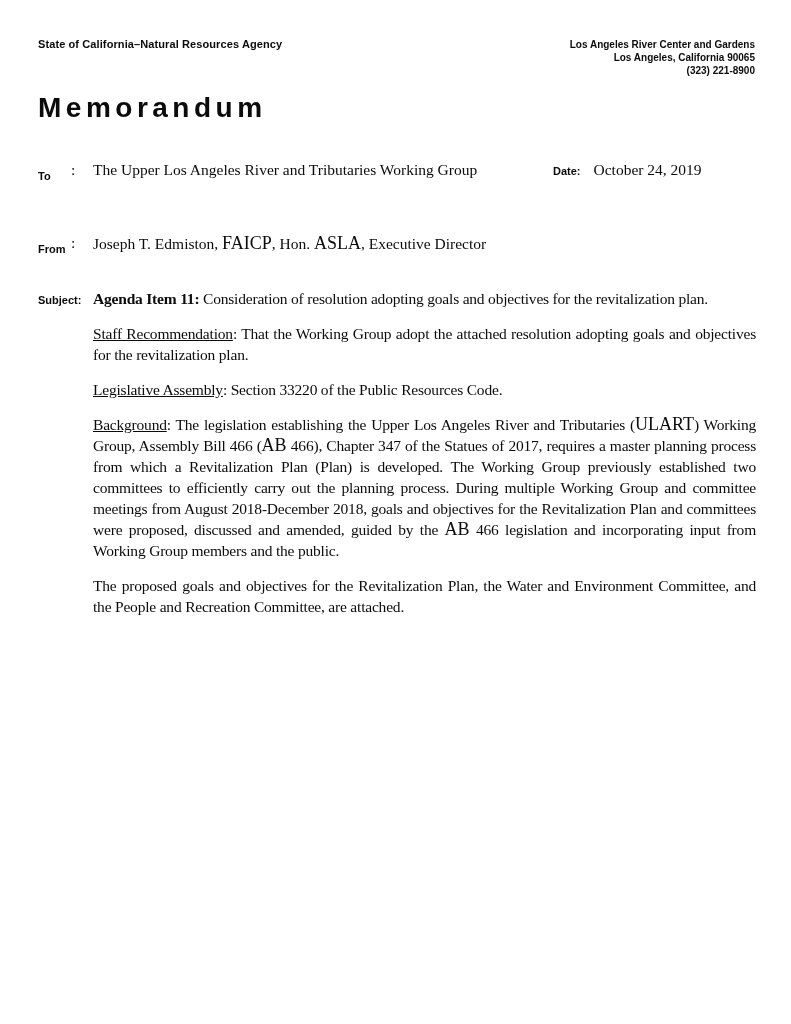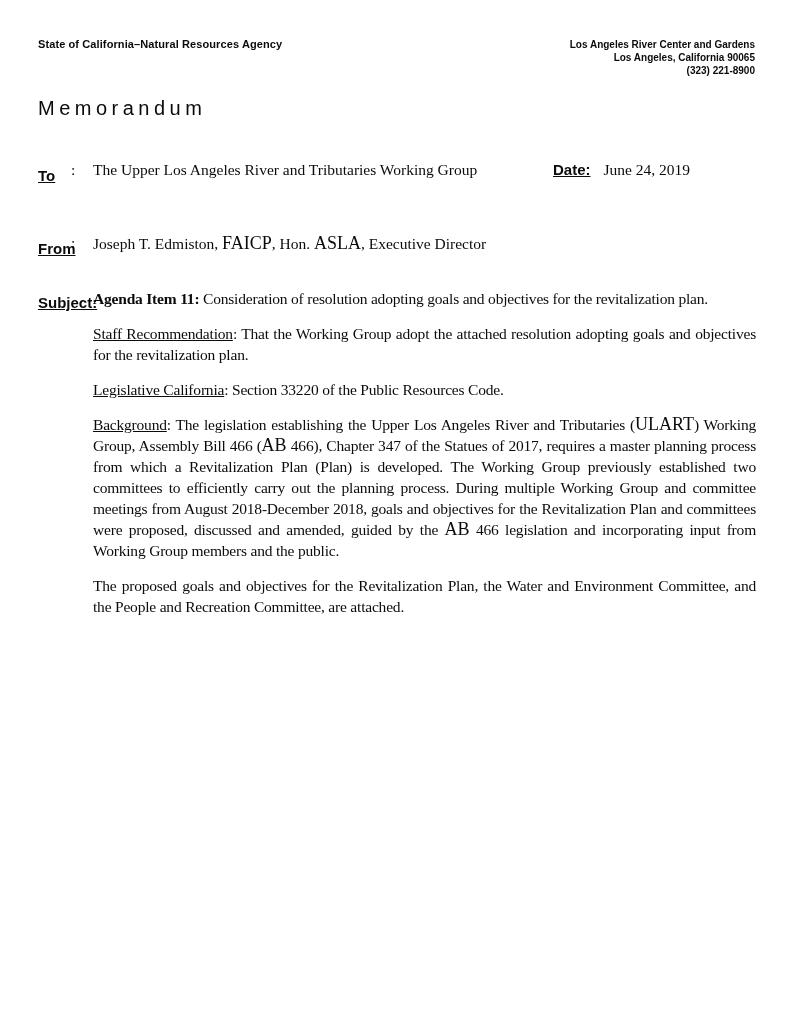--- a/index.html
+++ b/index.html
@@ -27,35 +27,35 @@
     position: absolute; top: 1px; right: 0;
     text-align: right;
     font-family: "Liberation Sans", sans-serif;
     font-weight: bold;
   }
   .cons-name { font-size: 11.5px; line-height: 13px; margin-bottom: 1px; }
   .addr { font-size: 10px; line-height: 13px; }
   
   .memo-title {
     font-family: "Liberation Sans", sans-serif;
-    font-weight: normal; font-size: 20px; line-height: 30px;
+    font-weight: bold; font-size: 28px; line-height: 30px;
     letter-spacing: 4.5px;
     margin-top: 42px;
   }
   
   .meta-row {
     position: relative;
     padding-left: 55px;
     font-size: 15.5px; line-height: 22px;
   }
   .to-row   { margin-top: 36px; }
   .from-row { margin-top: 51px; }
   .flabel {
     font-family: "Liberation Sans", sans-serif;
-    font-weight: bold; font-size: 15px; text-decoration: underline;
+    font-weight: bold; font-size: 11px;
   }
   .meta-row > .flabel { position: absolute; left: 0; top: 6px; }
   .fcolon { position: absolute; left: 33px; top: 0; }
   .date-group { position: absolute; left: 515px; top: 0; white-space: nowrap; }
   .date-group .flabel { margin-right: 13px; }
   
   .content { position: relative; margin-top: 33px; padding-left: 55px; }
   .subject-label { position: absolute; left: 0; top: 6px; }
   .para {
     width: 663px;
@@ -82,37 +82,37 @@
     </div>
   </div>
 
   <h1 class="memo-title">Memorandum</h1>
 
   <div class="meta-row to-row">
     <span class="flabel">To</span>
     <span class="fcolon">:</span>
     <span>The Upper Los Angeles River and Tributaries Working Group</span>
     <span class="date-group">
-      <span class="flabel">Date:</span><span>June 24, 2019</span>
+      <span class="flabel">Date:</span><span>October 24, 2019</span>
     </span>
   </div>
 
   <div class="meta-row from-row">
     <span class="flabel">From</span>
     <span class="fcolon">:</span>
     <span><span>Joseph T. Edmiston, </span><span class="sc">FAICP</span><span>, Hon. </span><span class="sc">ASLA</span><span>, Executive Director</span></span>
   </div>
 
   <div class="content">
     <span class="flabel subject-label">Subject:</span>
 
     <p class="para"><b>Agenda Item 11:</b><span> Consideration of resolution adopting goals and objectives for the revitalization plan.</span></p>
 
     <p class="para"><span class="ul">Staff Recommendation</span><span>: That the Working Group adopt the attached resolution adopting goals and objectives for the revitalization plan.</span></p>
 
-    <p class="para"><span class="ul">Legislative California</span><span>: Section 33220 of the Public Resources Code.</span></p>
+    <p class="para"><span class="ul">Legislative Assembly</span><span>: Section 33220 of the Public Resources Code.</span></p>
 
     <p class="para"><span class="ul">Background</span><span>: The legislation establishing the Upper Los Angeles River and Tributaries (</span><span class="sc">ULART</span><span>) Working Group, Assembly Bill 466 (</span><span class="sc">AB</span><span> 466), Chapter 347 of the Statues of 2017, requires a master planning process from which a Revitalization Plan (Plan) is developed. The Working Group previously established two committees to efficiently carry out the planning process. During multiple Working Group and committee meetings from August 2018-December 2018, goals and objectives for the Revitalization Plan and committees were proposed, discussed and amended, guided by the </span><span class="sc">AB</span><span> 466 legislation and incorporating input from Working Group members and the public.</span></p>
 
     <p class="para">The proposed goals and objectives for the Revitalization Plan, the Water and Environment Committee, and the People and Recreation Committee, are attached.</p>
   </div>
 
 </div>
 
 </body></html>

